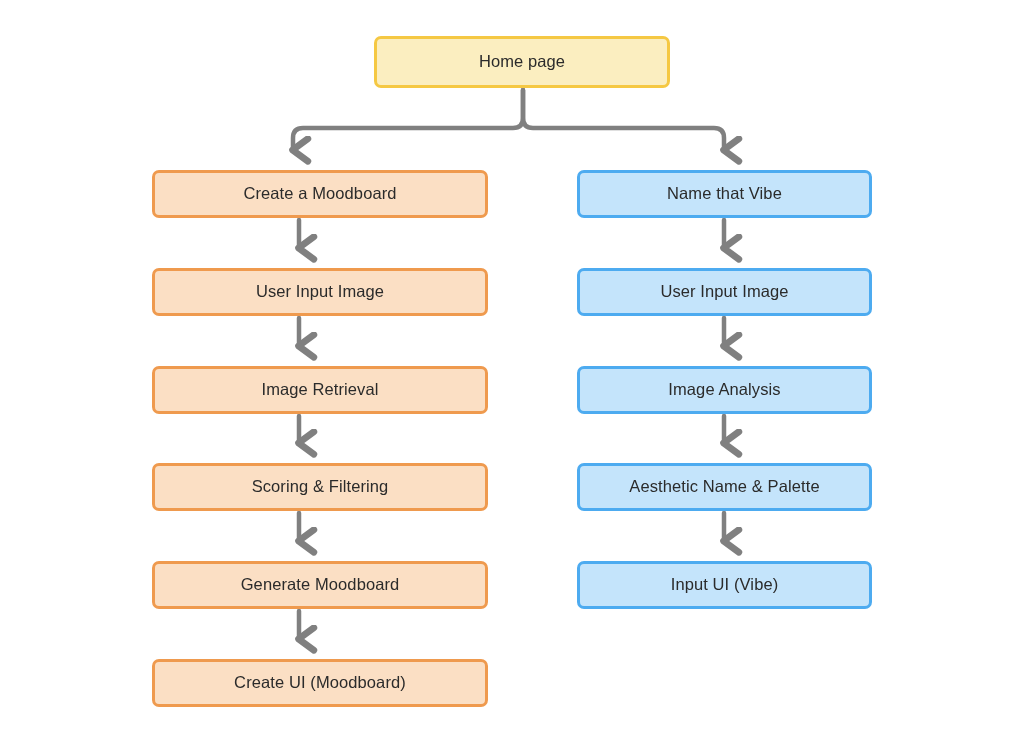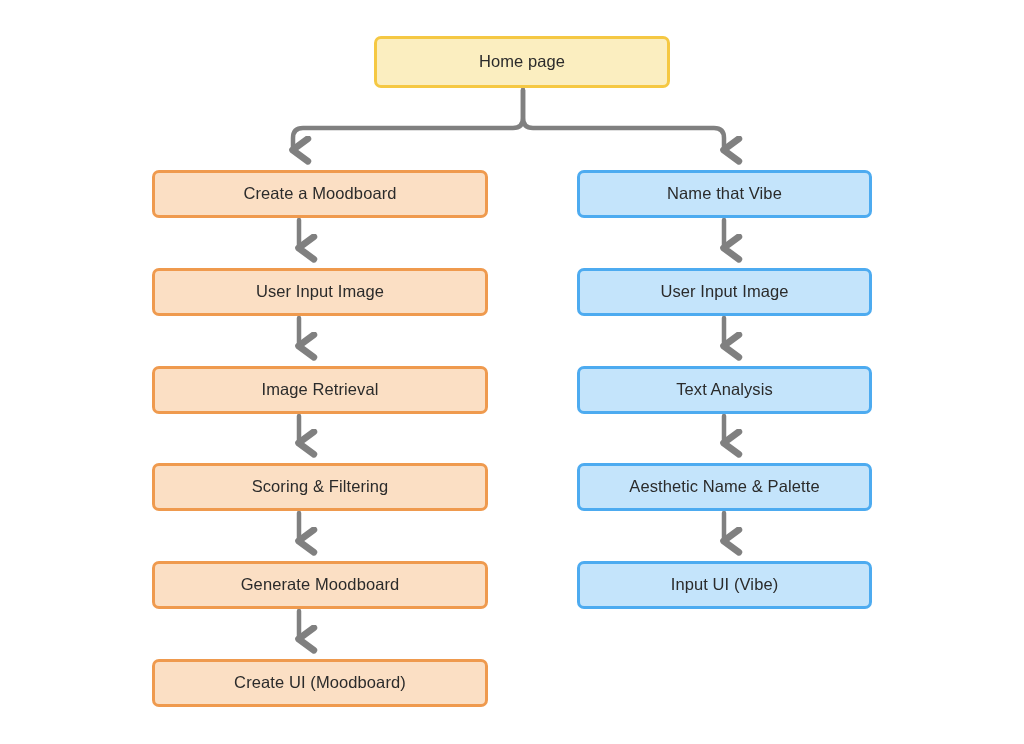--- a/index.html
+++ b/index.html
@@ -108,17 +108,17 @@
 
   <div class="node node-left r0">Create a Moodboard</div>
   <div class="node node-left r1">User Input Image</div>
   <div class="node node-left r2">Image Retrieval</div>
   <div class="node node-left r3">Scoring &amp; Filtering</div>
   <div class="node node-left r4">Generate Moodboard</div>
   <div class="node node-left r5">Create UI (Moodboard)</div>
 
   <div class="node node-right r0">Name that Vibe</div>
   <div class="node node-right r1">User Input Image</div>
-  <div class="node node-right r2">Text Analysis</div>
+  <div class="node node-right r2">Image Analysis</div>
   <div class="node node-right r3">Aesthetic Name &amp; Palette</div>
   <div class="node node-right r4">Input UI (Vibe)</div>
 
 </div>
 
 </body></html>

